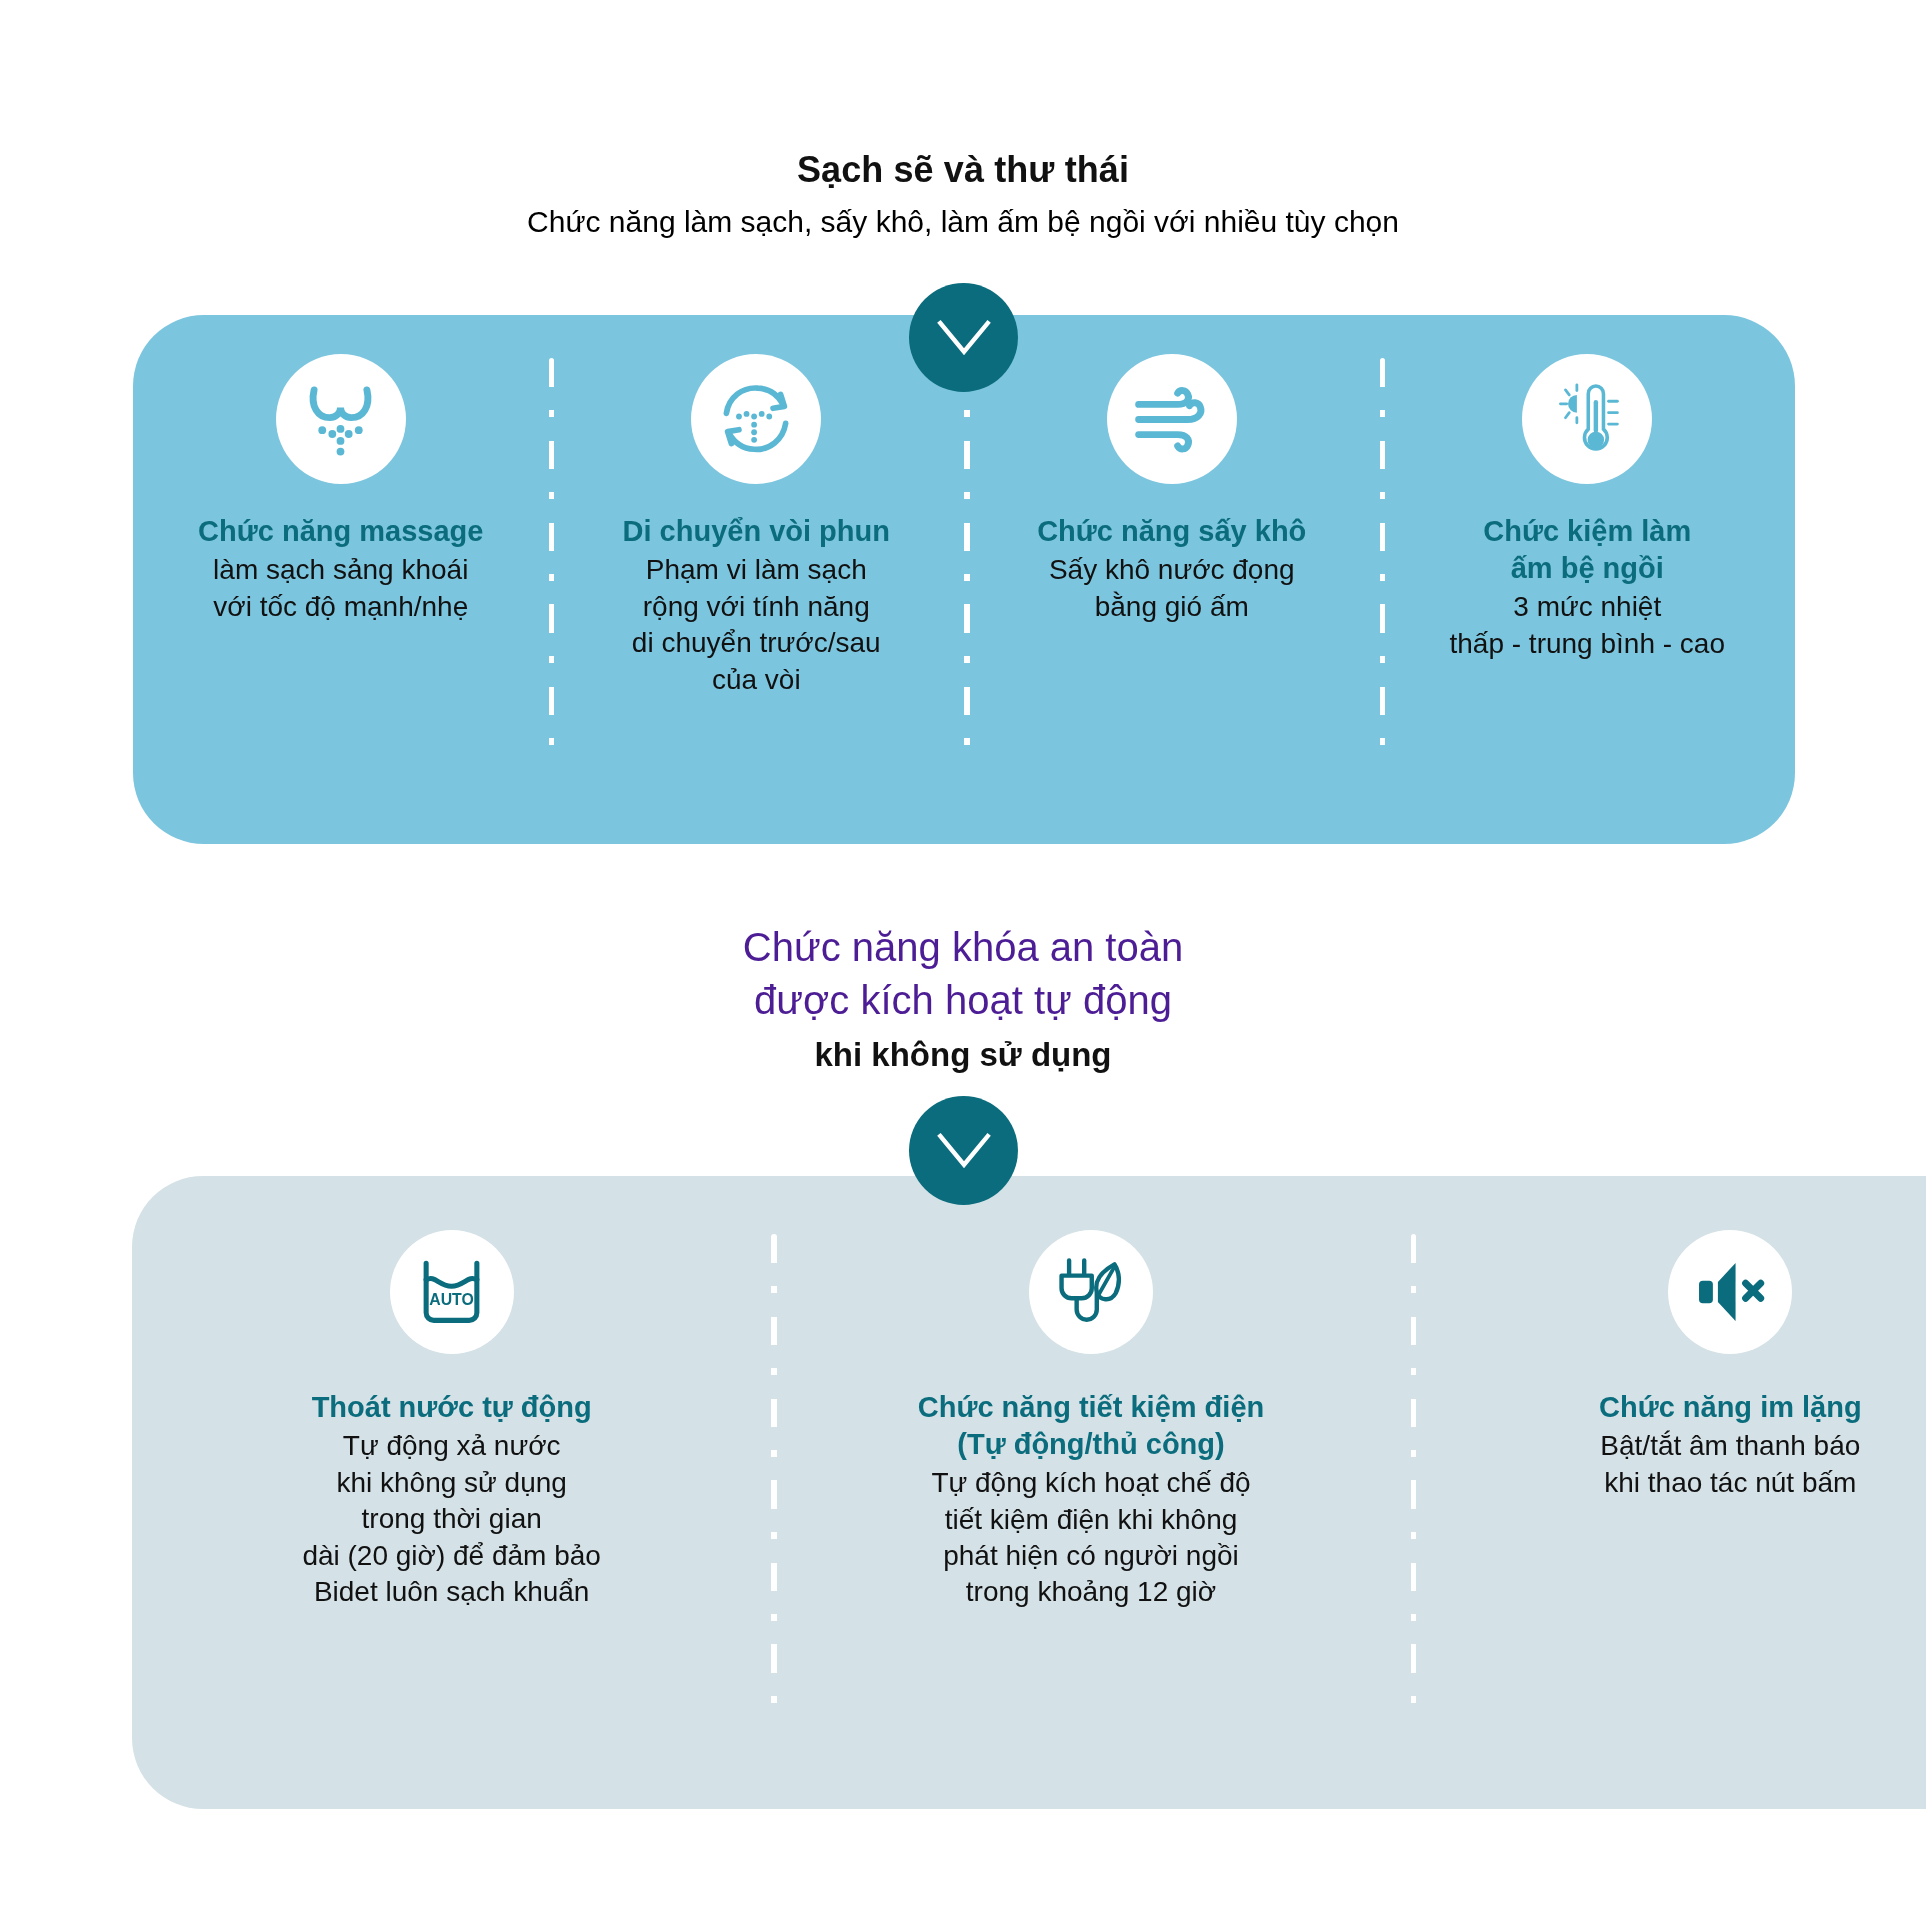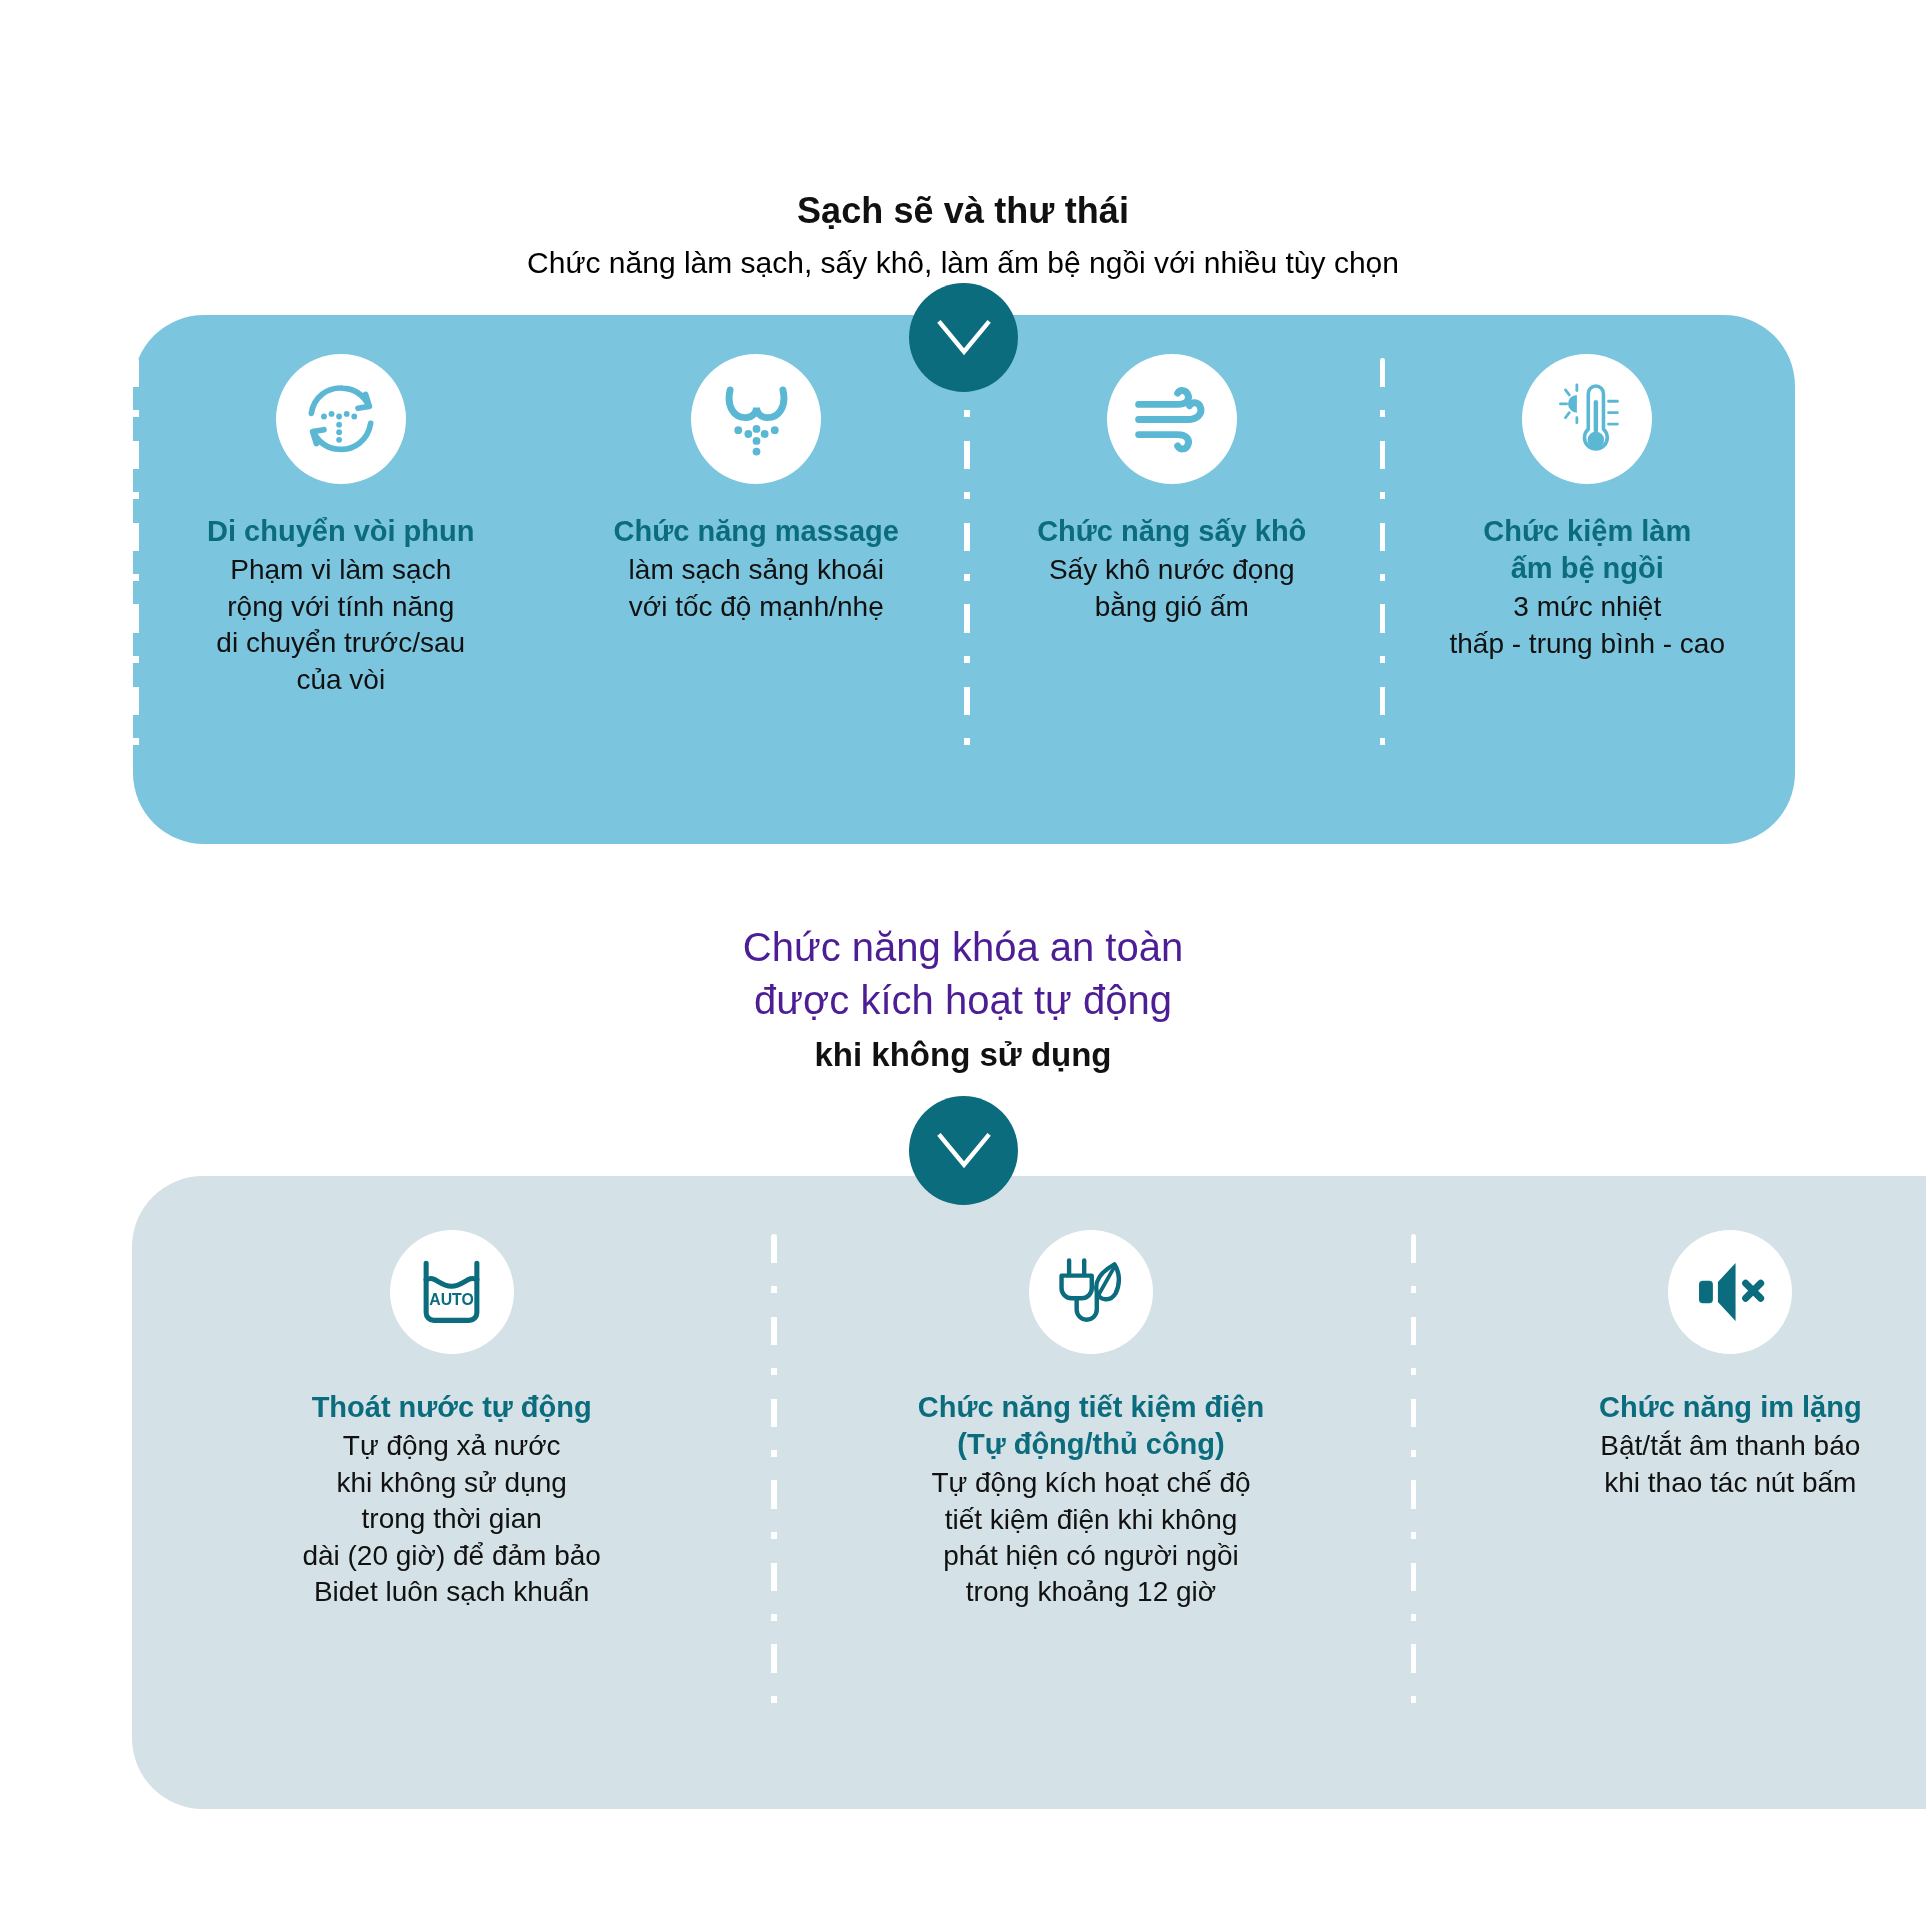--- a/index.html
+++ b/index.html
@@ -13,21 +13,20 @@
     font-family: "Liberation Sans", sans-serif;
     color: #1a1a1a;
     position: relative;
     overflow: hidden;
   }
 
   
   .heading-block {
     width: 100%;
     text-align: center;
-    margin-top: 41px;
   }
   .heading-block.top { padding-top: 147px; }
 
   .h-title {
     font-size: 36px;
     font-weight: bold;
     color: #111111;
     letter-spacing: 0.1px;
     line-height: 1.28;
   }
@@ -177,20 +176,40 @@
   <span>
     <svg width="58" height="40" viewBox="0 0 92 64" fill="none">
       <path d="M8 8 L46 54 L84 8" stroke="#ffffff" stroke-width="7" stroke-linecap="square" fill="none"></path>
     </svg>
   </span>
 </div>
 
 <div class="card top-card">
 
   <div class="feature">
+    <div class="icon-circle">
+      <span>
+        <svg width="73" height="77" viewBox="0 0 116 122" fill="none">
+          <path d="M16 14 C10 40 22 58 41 58 C52 58 58 50 58 42 C58 50 64 58 75 58 C94 58 106 40 100 14" stroke="#5bb8d4" stroke-width="11" stroke-linecap="round" fill="none"></path>
+          <circle cx="29" cy="78" r="6.2" fill="#5bb8d4"></circle>
+          <circle cx="45" cy="84" r="6.2" fill="#5bb8d4"></circle>
+          <circle cx="58" cy="76" r="6.2" fill="#5bb8d4"></circle>
+          <circle cx="71" cy="84" r="6.2" fill="#5bb8d4"></circle>
+          <circle cx="87" cy="78" r="6.2" fill="#5bb8d4"></circle>
+          <circle cx="58" cy="95" r="6.2" fill="#5bb8d4"></circle>
+          <circle cx="58" cy="112" r="6.2" fill="#5bb8d4"></circle>
+        </svg>
+      </span>
+    </div>
+    <div class="feat-title">Chức năng massage</div>
+    <div class="feat-desc">làm sạch sảng khoái
+với tốc độ mạnh/nhẹ</div>
+  </div>
+
+  <div class="feature">
     <div class="divider"></div>
     <div class="icon-circle">
       <span>
         <svg width="82" height="82" viewBox="0 0 130 130" fill="none">
           <path d="M18 56 C22 30 44 14 68 16 C86 17 100 27 108 42" stroke="#5bb8d4" stroke-width="9" stroke-linecap="round" fill="none"></path>
           <path d="M112 72 C108 98 86 115 62 113 C44 112 30 102 22 87" stroke="#5bb8d4" stroke-width="9" stroke-linecap="round" fill="none"></path>
           <path d="M104 26 L110 45 L92 48" stroke="#5bb8d4" stroke-width="9" stroke-linecap="round" stroke-linejoin="round" fill="none"></path>
           <path d="M26 104 L20 85 L38 82" stroke="#5bb8d4" stroke-width="9" stroke-linecap="round" stroke-linejoin="round" fill="none"></path>
           <circle cx="38" cy="61" r="4.6" fill="#5bb8d4"></circle>
           <circle cx="50" cy="57" r="4.6" fill="#5bb8d4"></circle>
@@ -204,40 +223,20 @@
       </span>
     </div>
     <div class="feat-title">Di chuyển vòi phun</div>
     <div class="feat-desc">Phạm vi làm sạch
 rộng với tính năng
 di chuyển trước/sau
 của vòi</div>
   </div>
 
   <div class="feature">
-    <div class="icon-circle">
-      <span>
-        <svg width="73" height="77" viewBox="0 0 116 122" fill="none">
-          <path d="M16 14 C10 40 22 58 41 58 C52 58 58 50 58 42 C58 50 64 58 75 58 C94 58 106 40 100 14" stroke="#5bb8d4" stroke-width="11" stroke-linecap="round" fill="none"></path>
-          <circle cx="29" cy="78" r="6.2" fill="#5bb8d4"></circle>
-          <circle cx="45" cy="84" r="6.2" fill="#5bb8d4"></circle>
-          <circle cx="58" cy="76" r="6.2" fill="#5bb8d4"></circle>
-          <circle cx="71" cy="84" r="6.2" fill="#5bb8d4"></circle>
-          <circle cx="87" cy="78" r="6.2" fill="#5bb8d4"></circle>
-          <circle cx="58" cy="95" r="6.2" fill="#5bb8d4"></circle>
-          <circle cx="58" cy="112" r="6.2" fill="#5bb8d4"></circle>
-        </svg>
-      </span>
-    </div>
-    <div class="feat-title">Chức năng massage</div>
-    <div class="feat-desc">làm sạch sảng khoái
-với tốc độ mạnh/nhẹ</div>
-  </div>
-
-  <div class="feature">
     <div class="divider"></div>
     <div class="icon-circle">
       <span>
         <svg width="80" height="73" viewBox="0 0 126 116" fill="none">
           <path d="M10 34 H72 C86 34 92 26 88 18 C85 11 76 10 72 16" stroke="#5bb8d4" stroke-width="11" stroke-linecap="round" fill="none"></path>
           <path d="M10 58 H88 C104 58 112 48 108 38 C105 30 95 29 91 36" stroke="#5bb8d4" stroke-width="11" stroke-linecap="round" fill="none"></path>
           <path d="M10 82 H72 C86 82 92 90 88 99 C85 106 76 107 72 100" stroke="#5bb8d4" stroke-width="11" stroke-linecap="round" fill="none"></path>
         </svg>
       </span>
     </div>

